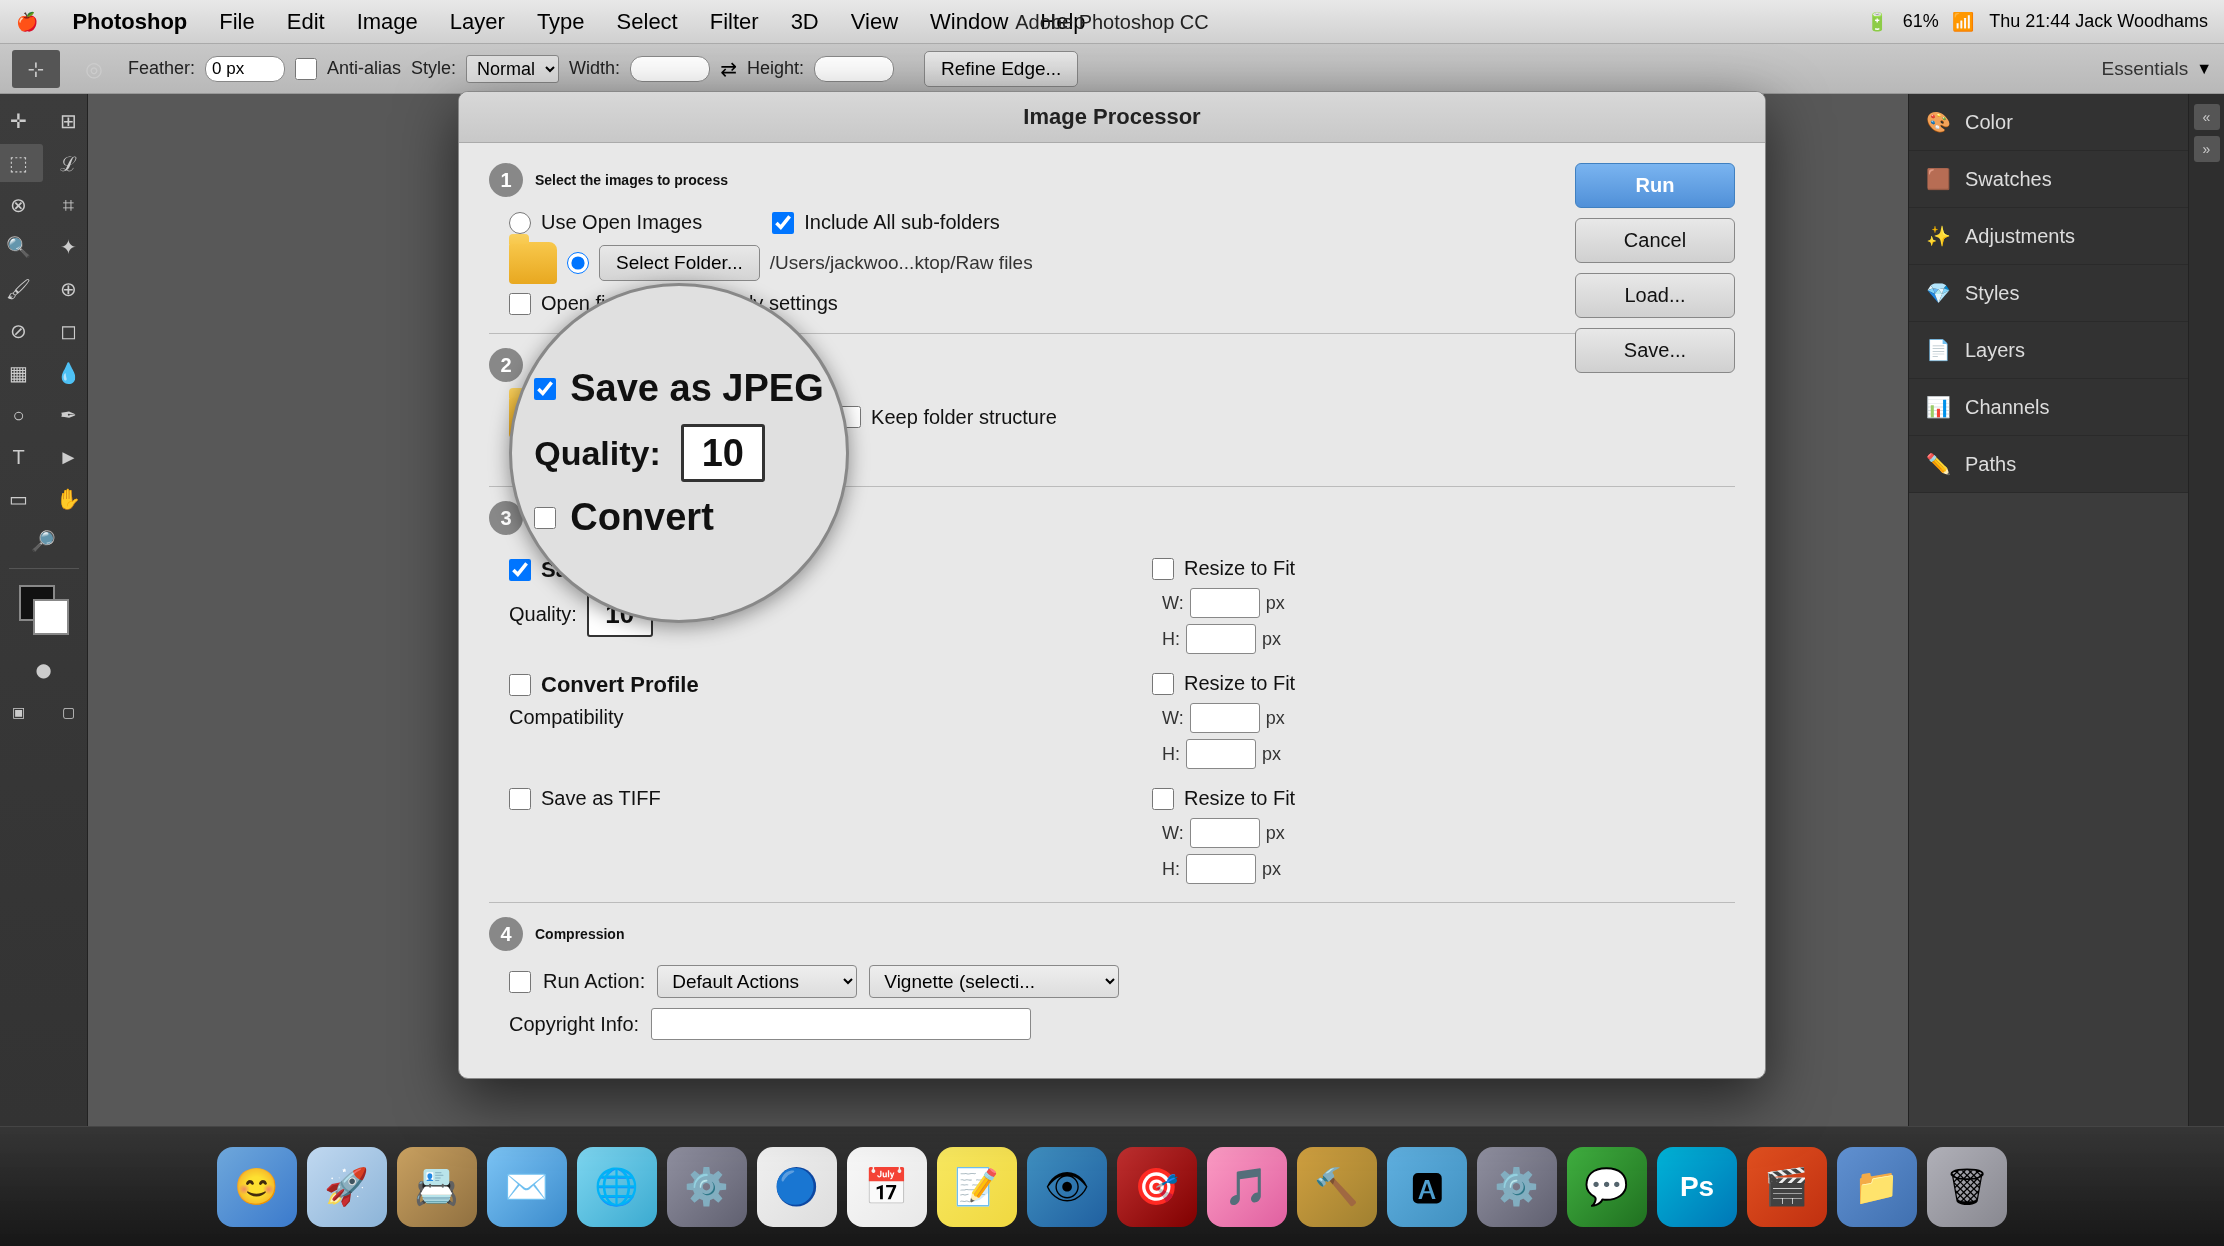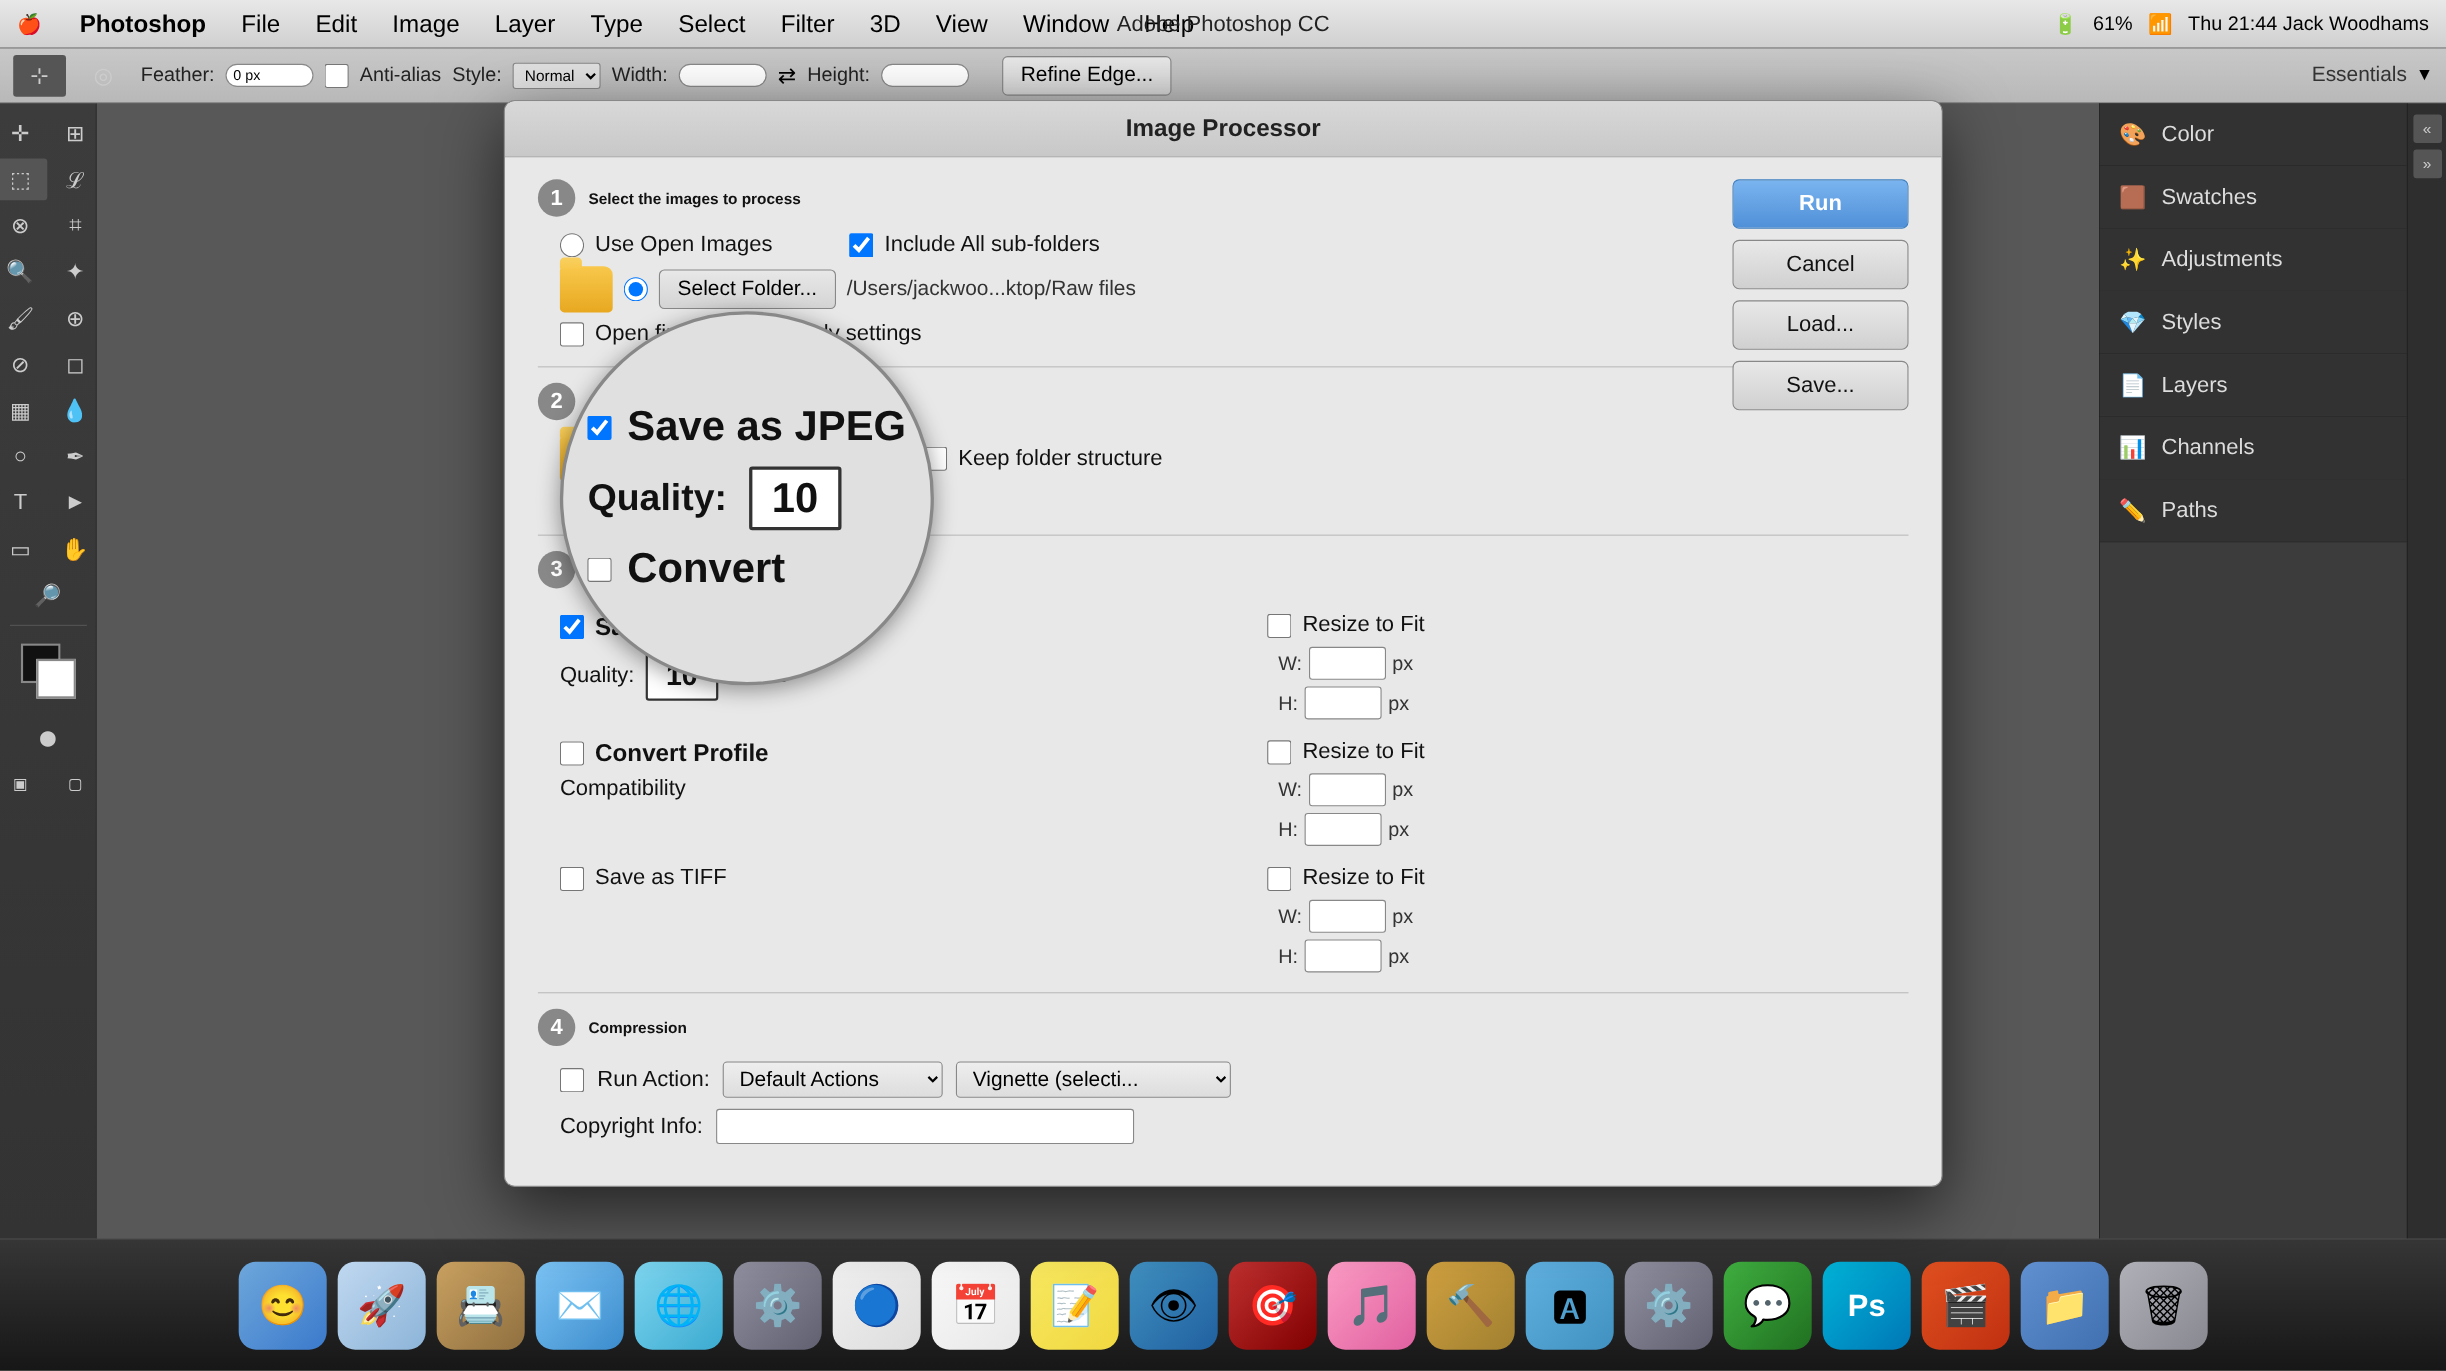--- a/index.html
+++ b/index.html
@@ -68,28 +68,28 @@
       border-bottom: 1px solid #999;
     }
     .toolbar-item {
       font-size: 18px;
       color: #222;
       display: flex;
       align-items: center;
       gap: 4px;
     }
     .toolbar-select {
-      font-size: 14px;
+      font-size: 18px;
       padding: 2px 6px;
       border: 1px solid #888;
       border-radius: 3px;
       background: #e0e0e0;
     }
     .toolbar-input {
-      font-size: 13px;
+      font-size: 17px;
       padding: 2px 6px;
       border: 1px solid #888;
       border-radius: 12px;
       width: 70px;
       background: white;
     }
 
     
     .main-area {
       display: flex;

